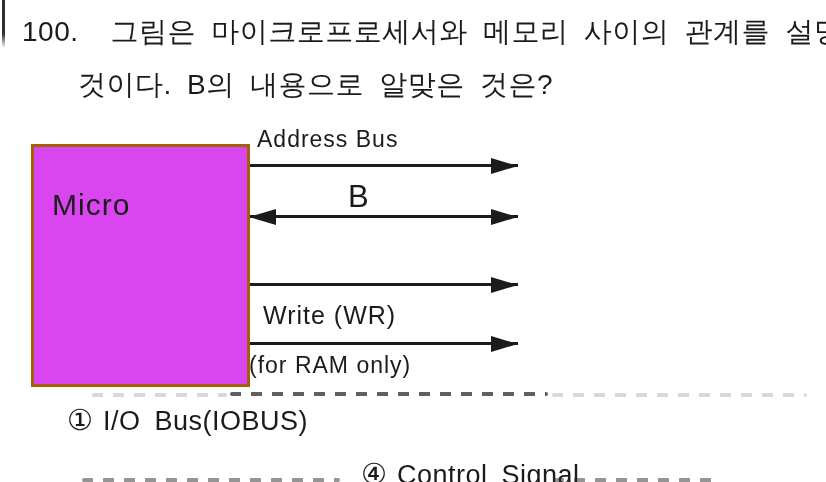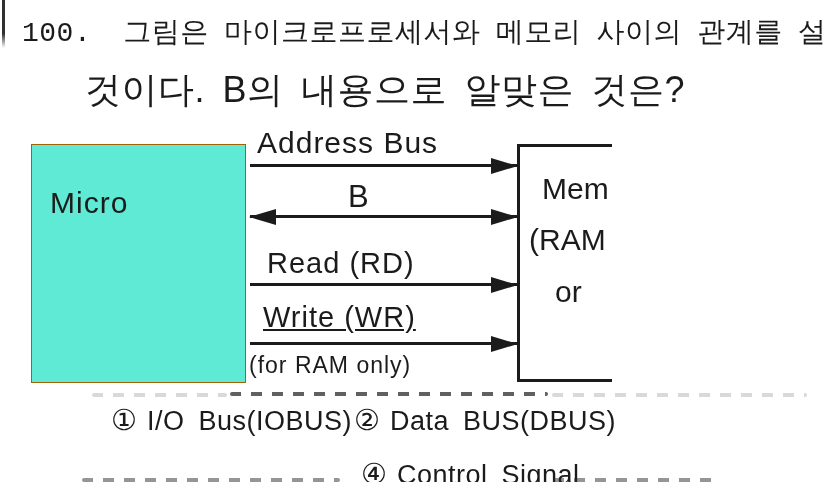--- a/index.html
+++ b/index.html
@@ -14,27 +14,27 @@
   .abs{position:absolute;}
 
   
   .edge-line{
     left:2px;top:0;width:3px;height:48px;
     background:linear-gradient(#2f2f2f 70%, rgba(47,47,47,0));
   }
 
   
   .q-line1{left:22px;top:13px;font-size:28px;letter-spacing:.5px;word-spacing:7px;white-space:nowrap;}
-  .q-num{margin-right:32px;font-family:Liberation Mono, monospace;}
-  .q-line2{left:85px;top:66px;font-size:36px;letter-spacing:.5px;word-spacing:7px;white-space:nowrap;}
+  .q-num{margin-right:32px;}
+  .q-line2{left:78px;top:66px;font-size:28px;letter-spacing:.5px;word-spacing:7px;white-space:nowrap;}
 
   
   .mp-box{
     left:31px;top:144px;width:213px;height:237px;
-    border:1px solid #a16207;background:#5eead4;
+    border:3px solid #a16207;background:#d946ef;
   }
   .mp-text{
     position:absolute;left:18px;top:34px;
     font-size:30px;line-height:48px;letter-spacing:1px;white-space:nowrap;
   }
   .mem-clip{
     left:516px;top:143px;width:96px;height:246px;
     overflow:hidden;
   }
   .mem-box{
@@ -55,31 +55,31 @@
   .arr-r{border-left:27px solid #1b1b1b;left:491px;}
   .arr-l{border-right:27px solid #1b1b1b;left:249px;}
   .arr-addr{top:158px;}
   .arr-b-r{top:209px;}
   .arr-b-l{top:209px;}
   .arr-read{top:277px;}
   .arr-write{top:336px;}
 
   
   .lbl{white-space:nowrap;letter-spacing:1px;}
-  .lbl-addr{left:257px;top:126px;font-size:30px;}
+  .lbl-addr{left:257px;top:126px;font-size:23px;}
   .lbl-b{left:348px;top:179px;font-size:31px;}
   .lbl-read{left:267px;top:247px;font-size:29px;}
-  .lbl-write{left:263px;top:301px;font-size:29px;text-decoration:underline;}
+  .lbl-write{left:263px;top:301px;font-size:25px;}
   .lbl-note{left:249px;top:352px;font-size:23px;}
 
   
   .opt{font-size:27px;white-space:nowrap;cursor:default;}
   .opt .marker{font-size:29px;}
   .opt .opt-label{margin-left:10px;word-spacing:6px;letter-spacing:.5px;}
-  .opt-1{left:67px;top:403px;margin-left:44px;}
+  .opt-1{left:67px;top:403px;}
   .opt-2{left:354px;top:403px;}
   .opt-3{left:69px;top:448px;}
   .opt-4{left:361px;top:457px;}
 
   
   .artifact{height:4px;border-radius:2px;
     background:repeating-linear-gradient(90deg,#2b2b2b 0 11px,rgba(0,0,0,0) 11px 21px);}
   .artifact-mid{left:230px;top:392px;width:318px;opacity:.75;}
   .artifact-mid-l{left:92px;top:393px;width:135px;opacity:.18;}
   .artifact-mid-r{left:552px;top:393px;width:255px;opacity:.18;}
@@ -97,54 +97,43 @@
     <span class="q-num">100.</span><span>그림은 마이크로프로세서와 메모리 사이의 관계를 설명한</span>
   </div>
   <div class="abs q-line2">것이다. B의 내용으로 알맞은 것은?</div>
 
   <div class="abs mp-box">
     <div class="mp-text">
       <div>Micro</div>
     </div>
   </div>
 
-  <div class="abs mem-clip">
-    <div class="mem-box">
-      <div class="mem-t1">Mem</div>
-      <div class="mem-t2">(RAM</div>
-      <div class="mem-t3">or</div>
-    </div>
-  </div>
 
   <div class="abs bus bus-addr"></div>
   <div class="abs bus bus-b"></div>
   <div class="abs bus bus-read"></div>
   <div class="abs bus bus-write"></div>
 
   <div class="abs arr arr-r arr-addr"></div>
   <div class="abs arr arr-r arr-b-r"></div>
   <div class="abs arr arr-l arr-b-l"></div>
   <div class="abs arr arr-r arr-read"></div>
   <div class="abs arr arr-r arr-write"></div>
 
   <div class="abs lbl lbl-addr">Address Bus</div>
   <div class="abs lbl lbl-b">B</div>
-  <div class="abs lbl lbl-read">Read (RD)</div>
   <div class="abs lbl lbl-write">Write (WR)</div>
   <div class="abs lbl lbl-note">(for RAM only)</div>
 
   <div class="abs artifact artifact-mid"></div>
   <div class="abs artifact artifact-mid-l"></div>
   <div class="abs artifact artifact-mid-r"></div>
 
   <div class="abs opt opt-1">
     <span class="marker">①</span><span class="opt-label">I/O Bus(IOBUS)</span>
-  </div>
-  <div class="abs opt opt-2">
-    <span class="marker">②</span><span class="opt-label">Data BUS(DBUS)</span>
   </div>
   <div class="abs opt opt-4">
     <span class="marker">④</span><span class="opt-label">Control Signal</span>
   </div>
 
   <div class="abs artifact artifact-b1"></div>
   <div class="abs artifact artifact-b2"></div>
 
 </div>
 

